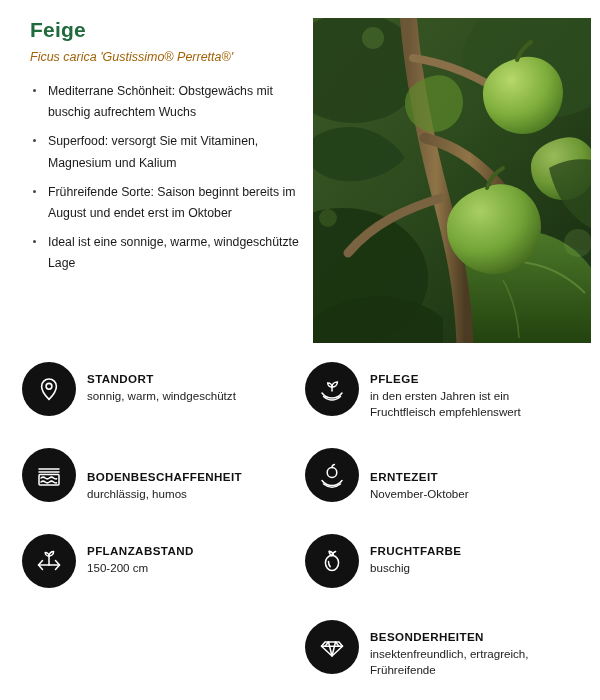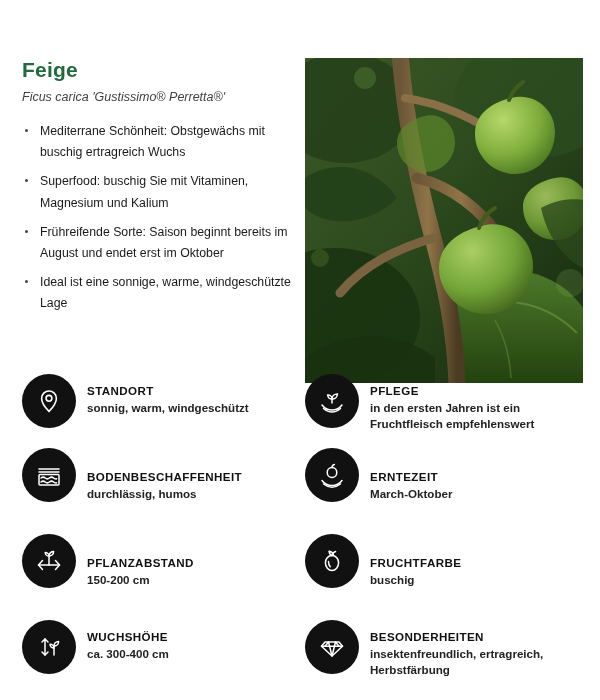--- a/index.html
+++ b/index.html
@@ -15,43 +15,42 @@
   .page {
     position: relative;
     width: 600px;
     height: 700px;
     overflow: hidden;
   }
 
   
   .top {
     position: absolute;
-    left: 0; top: 0;
+    left: 8px; top: 0;
     width: 504px;
     height: 348px;
-    margin-top: 40px;
   }
   .text-col {
     position: absolute;
     left: 22px;
     top: 18px;
     width: 278px;
   }
   .title {
     font-size: 21px;
     font-weight: bold;
     color: #1f6b3b;
     letter-spacing: 0.2px;
     margin: 0 0 9px 0;
     line-height: 1.1;
   }
   .subtitle {
     font-style: italic;
     font-size: 12.5px;
-    color: #404040;
+    color: #a16207;
     margin: 0 0 16px 0;
     line-height: 1.2;
   }
   .bullets {
     list-style: none;
     margin: 0;
     padding: 0;
   }
   .bullets li {
     position: relative;
@@ -115,43 +114,42 @@
     font-weight: bold;
     letter-spacing: 0.4px;
     color: #111;
     margin-bottom: 3px;
     text-transform: uppercase;
   }
   .fbody {
     font-size: 11.6px;
     color: #222;
     line-height: 1.38;
-    font-weight: bold;
   }
 
   .col-left  { left: 22px; }
   .col-right { left: 305px; }
-  .row1 { top: 12px; }
+  .row1 { top: 0px; }
   .row2 { top: 86px; align-items: flex-end; }
-  .row3 { top: 172px; align-items: flex-end; }
+  .row3 { top: 172px; }
   .row4 { top: 258px; }
 </style>
 </head>
 <body>
 
 <div class="page">
 
   <div class="top">
 
     <div class="text-col">
       <h1 class="title">Feige</h1>
       <div class="subtitle">Ficus carica 'Gustissimo® Perretta®'</div>
       <ul class="bullets">
-        <li>Mediterrane Schönheit: Obstgewächs mit buschig ertragreich Wuchs</li>
-        <li>Superfood: buschig Sie mit Vitaminen, Magnesium und Kalium</li>
+        <li>Mediterrane Schönheit: Obstgewächs mit buschig aufrechtem Wuchs</li>
+        <li>Superfood: versorgt Sie mit Vitaminen, Magnesium und Kalium</li>
         <li>Frühreifende Sorte: Saison beginnt bereits im August und endet erst im Oktober</li>
         <li>Ideal ist eine sonnige, warme, windgeschützte Lage</li>
       </ul>
     </div>
 
     <div class="photo">
       <svg width="278" height="325" viewBox="0 0 278 325" aria-hidden="true">
         <defs>
           <linearGradient id="bg" x1="0" y1="0" x2="1" y2="1">
             <stop offset="0%" stop-color="#3c5a26"></stop>
@@ -272,21 +270,21 @@
       <div class="badge">
         <svg width="32" height="32" viewBox="0 0 32 32" fill="none" stroke="#ffffff" stroke-width="1.5" stroke-linecap="round">
           <path d="M16 8.5c2.8 0 4.8 2.2 4.8 5 0 2.8-2.1 5-4.8 5s-4.8-2.2-4.8-5c0-2.8 2-5 4.8-5z"></path>
           <path d="M16 8.5c0-1.6.9-2.6 2.4-3"></path>
           <path d="M6 21.5c2.6 3.4 6 5 10 5s7.4-1.6 10-5"></path>
           <path d="M7.5 25c3 2.3 5.6 3.2 8.5 3.2s5.5-.9 8.5-3.2"></path>
         </svg>
       </div>
       <div class="ftext">
         <div class="fhead">ERNTEZEIT</div>
-        <div class="fbody">March-Oktober</div>
+        <div class="fbody">November-Oktober</div>
       </div>
     </div>
 
     <div class="feature col-left row3">
       <div class="badge">
         <svg width="32" height="32" viewBox="0 0 32 32" fill="none" stroke="#ffffff" stroke-width="1.5" stroke-linecap="round" stroke-linejoin="round">
           <path d="M16 11c0-2.5 2-4.4 4.6-4.4 0 2.5-2 4.4-4.6 4.4z"></path>
           <path d="M16 11c-2.1 0-3.8-1.6-3.8-3.6 2.1 0 3.8 1.6 3.8 3.6z"></path>
           <path d="M16 11v9"></path>
           <path d="M9.5 15.5L5.5 20l4 4.5"></path>
@@ -308,46 +306,30 @@
           <path d="M15.6 10.6c-1.6-1-2.6-2.6-2.6-4.3 2 .2 3.6 1.5 4.3 3.3"></path>
           <path d="M12.5 16.5c0 2 .6 3.8 1.7 5.2"></path>
         </svg>
       </div>
       <div class="ftext">
         <div class="fhead">FRUCHTFARBE</div>
         <div class="fbody">buschig</div>
       </div>
     </div>
 
-    <div class="feature col-left row4">
-      <div class="badge">
-        <svg width="32" height="32" viewBox="0 0 32 32" fill="none" stroke="#ffffff" stroke-width="1.5" stroke-linecap="round" stroke-linejoin="round">
-          <path d="M12 8v16"></path>
-          <path d="M9 11l3-3 3 3"></path>
-          <path d="M9 21l3 3 3-3"></path>
-          <path d="M21 24v-9"></path>
-          <path d="M21 15c0-2.6 2-4.6 4.6-4.6 0 2.6-2 4.6-4.6 4.6z"></path>
-          <path d="M21 17c-2.2 0-4-1.7-4-3.8 2.2 0 4 1.7 4 3.8z"></path>
-        </svg>
-      </div>
-      <div class="ftext">
-        <div class="fhead">WUCHSHÖHE</div>
-        <div class="fbody">ca. 300-400 cm</div>
-      </div>
-    </div>
 
     <div class="feature col-right row4">
       <div class="badge">
         <svg width="32" height="32" viewBox="0 0 32 32" fill="none" stroke="#ffffff" stroke-width="1.5" stroke-linecap="round" stroke-linejoin="round">
           <path d="M9 11h14l3.5 4.2L16 25 5.5 15.2 9 11z"></path>
           <path d="M5.5 15.2h21"></path>
           <path d="M12.5 11L16 25l3.5-14"></path>
           <path d="M12.5 11L9 15.2M19.5 11l3.5 4.2"></path>
         </svg>
       </div>
       <div class="ftext">
         <div class="fhead">BESONDERHEITEN</div>
-        <div class="fbody">insektenfreundlich, ertragreich, Herbstfärbung</div>
+        <div class="fbody">insektenfreundlich, ertragreich, Frühreifende</div>
       </div>
     </div>
 
   </div>
 </div>
 
 </body></html>

